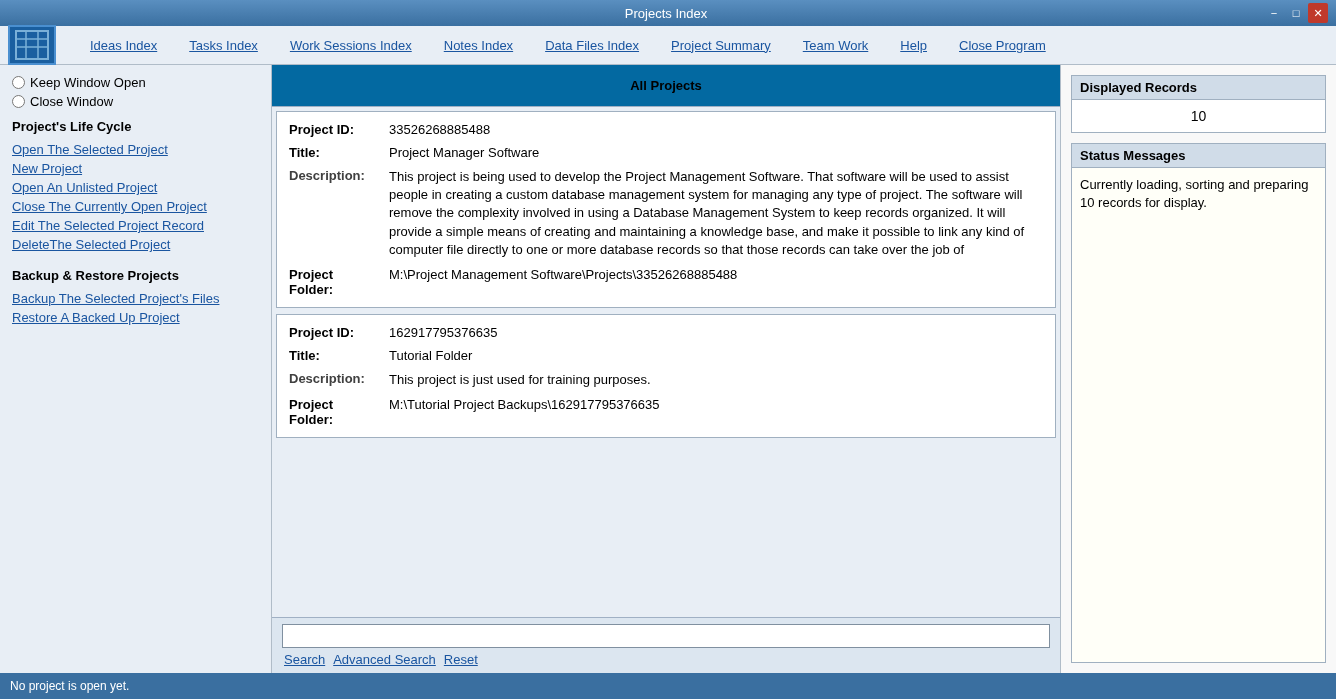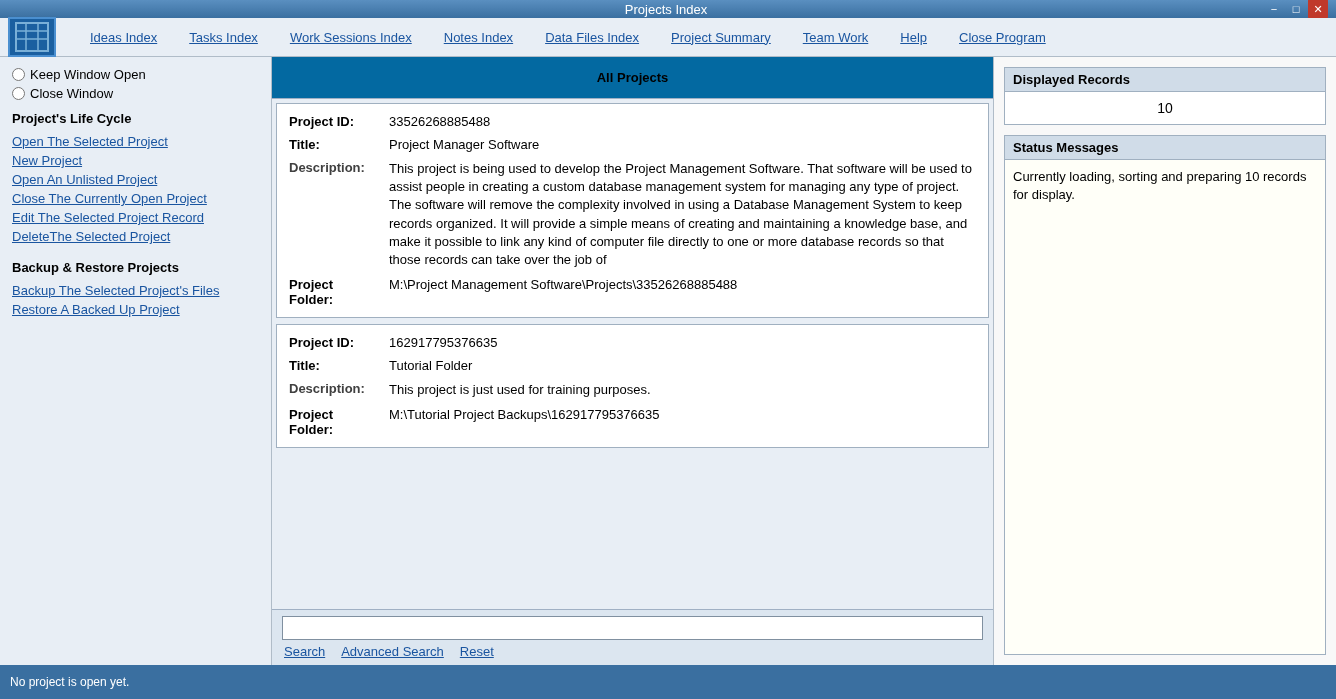--- a/index.html
+++ b/index.html
@@ -12,21 +12,21 @@
       overflow: hidden;
       display: flex;
       flex-direction: column;
     }
     
     .title-bar {
       background: linear-gradient(to bottom, #5a8fc0, #3a6fa0);
       display: flex;
       align-items: center;
       justify-content: space-between;
-      height: 18px;
+      height: 26px;
       padding: 0 8px;
       color: white;
       user-select: none;
     }
     .title-bar-title {
       flex: 1;
       text-align: center;
       font-size: 13px;
       font-weight: normal;
     }
@@ -210,33 +210,33 @@
     .search-input {
       width: 100%;
       height: 24px;
       border: 1px solid #8090a0;
       background: white;
       padding: 2px 4px;
       font-size: 13px;
     }
     .search-links {
       display: flex;
-      gap: 16px;
+      gap: 8px;
       padding: 4px 2px 0 2px;
     }
     .search-link {
       color: #1a55a0;
       text-decoration: underline;
       cursor: pointer;
       font-size: 13px;
     }
 
     
     .right-panel {
-      width: 343px;
+      width: 276px;
       background: #f8f8f8;
       border-left: 1px solid #b0bcc8;
       padding: 10px;
       flex-shrink: 0;
       display: flex;
       flex-direction: column;
       gap: 10px;
     }
     .panel-section {
       border: 1px solid #a0b0c0;
@@ -272,21 +272,21 @@
       color: #000;
       line-height: 1.4;
     }
 
     
     .status-bar {
       background: #3a6fa0;
       color: white;
       padding: 3px 10px;
       font-size: 12px;
-      height: 34px;
+      height: 26px;
       display: flex;
       align-items: center;
     }
 
     
     .projects-list::-webkit-scrollbar { width: 16px; }
     .projects-list::-webkit-scrollbar-track { background: #e0e8f0; }
     .projects-list::-webkit-scrollbar-thumb { background: #8090a8; border: 2px solid #e0e8f0; }
   </style>
 </head>

